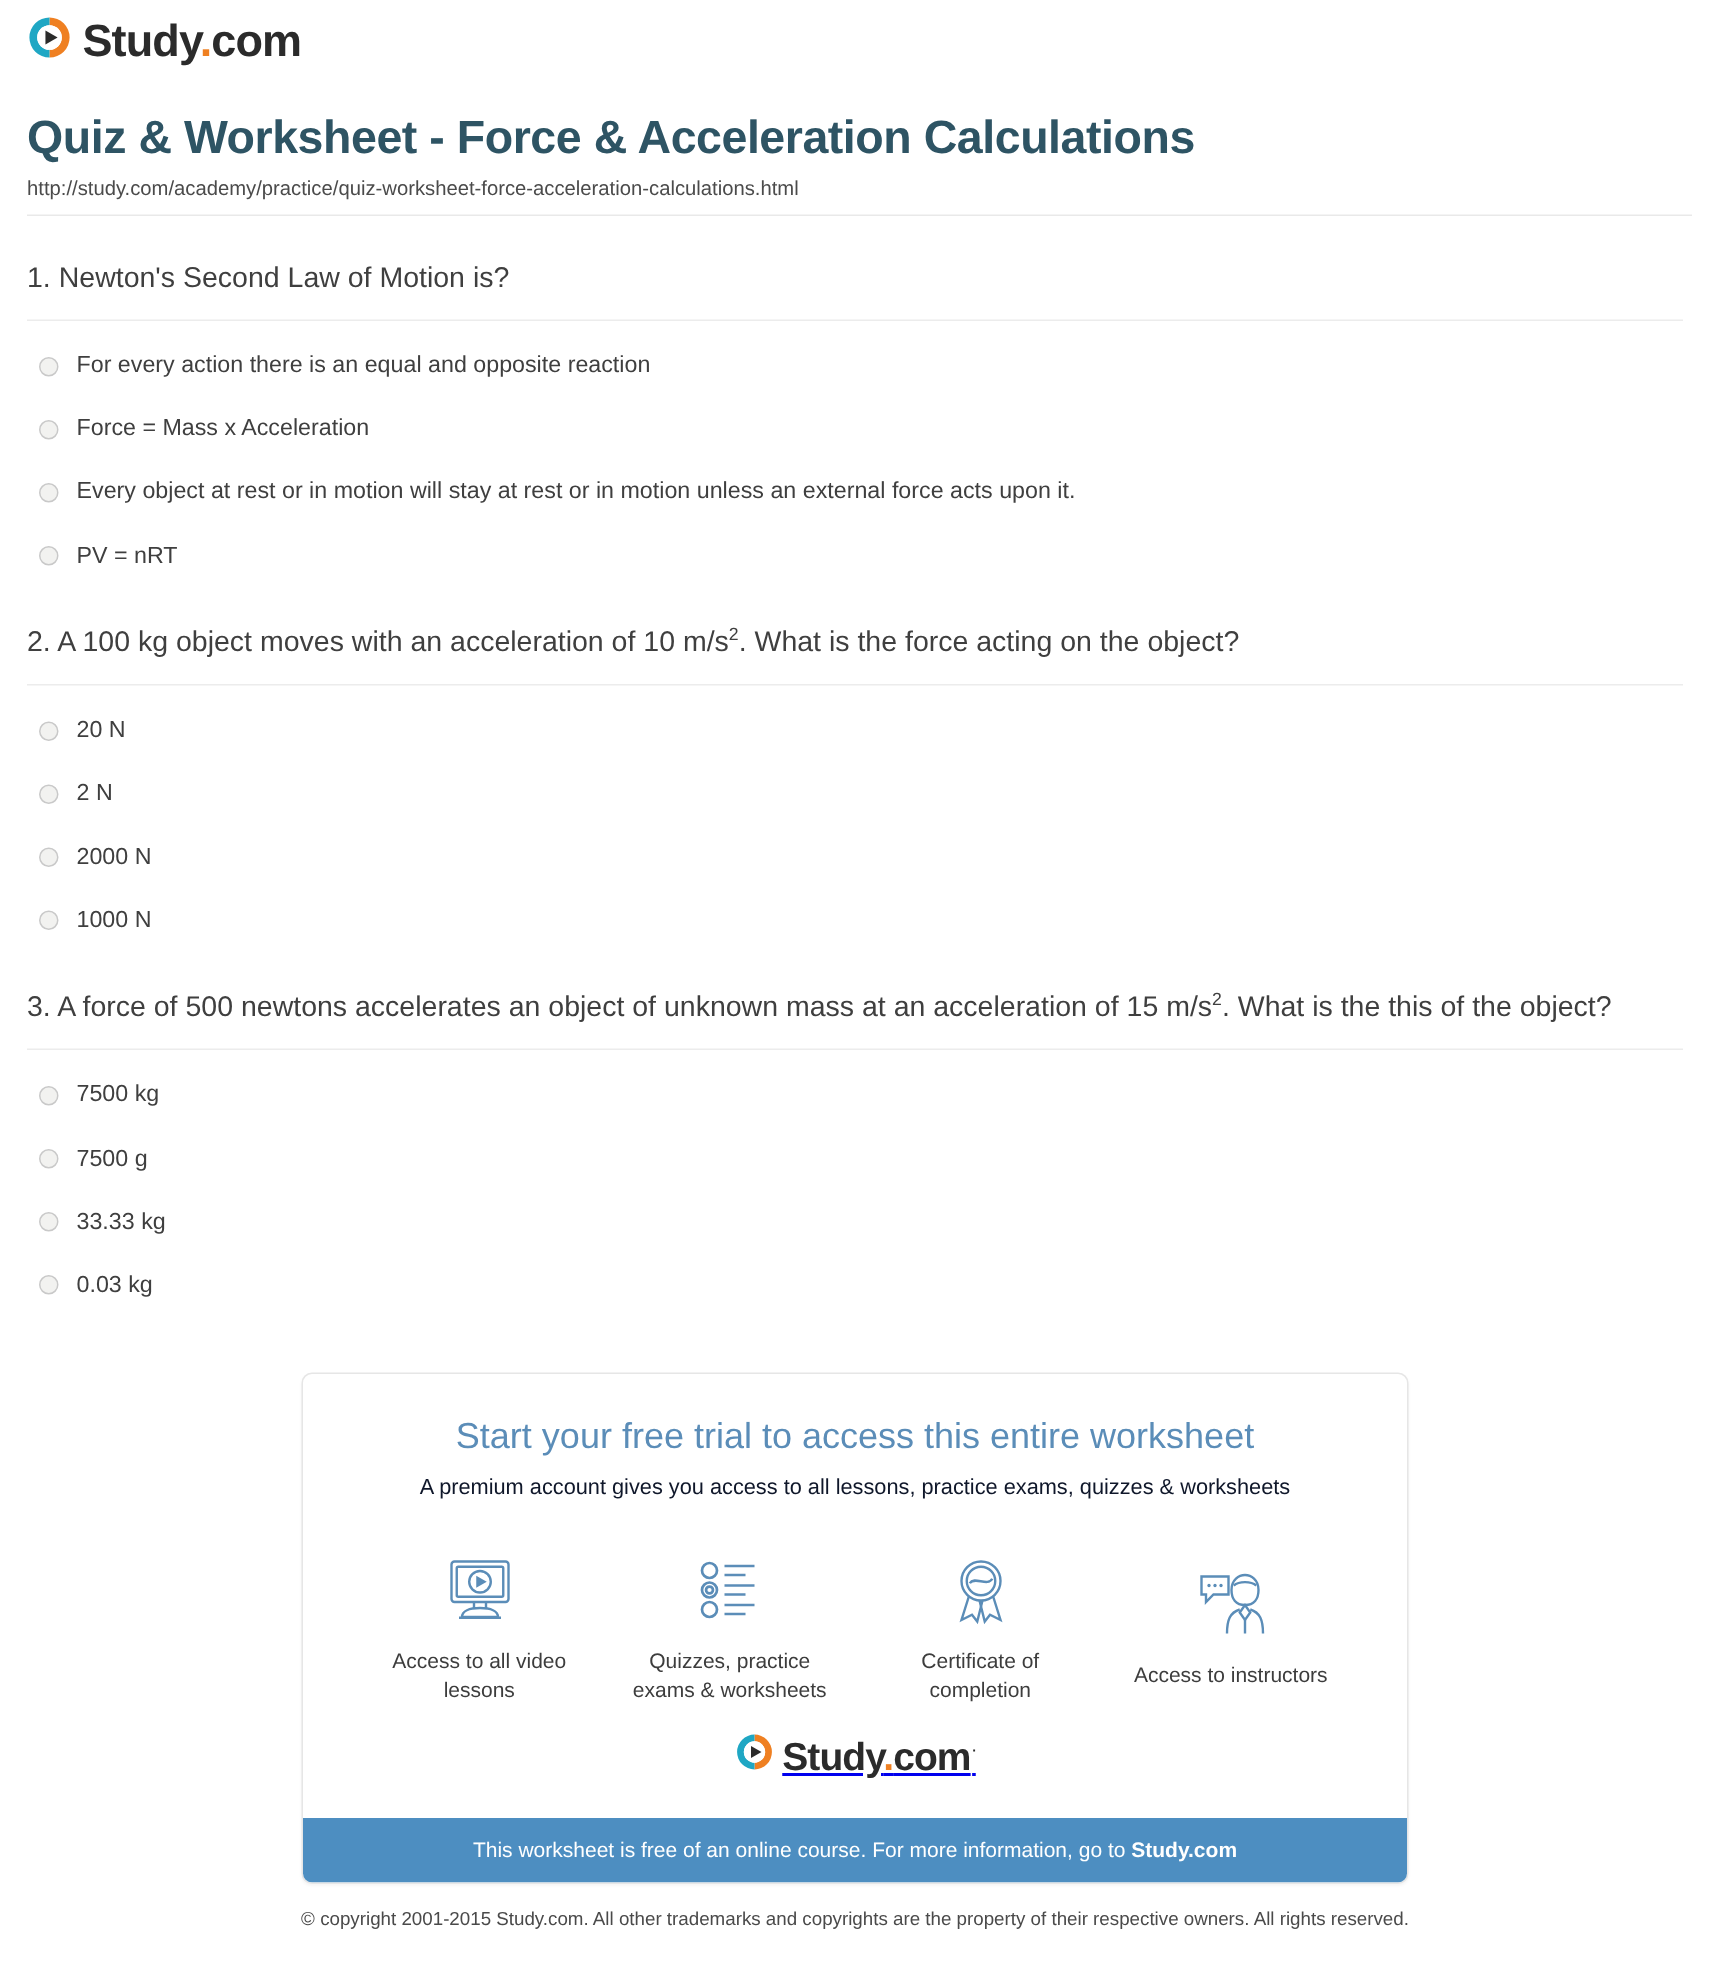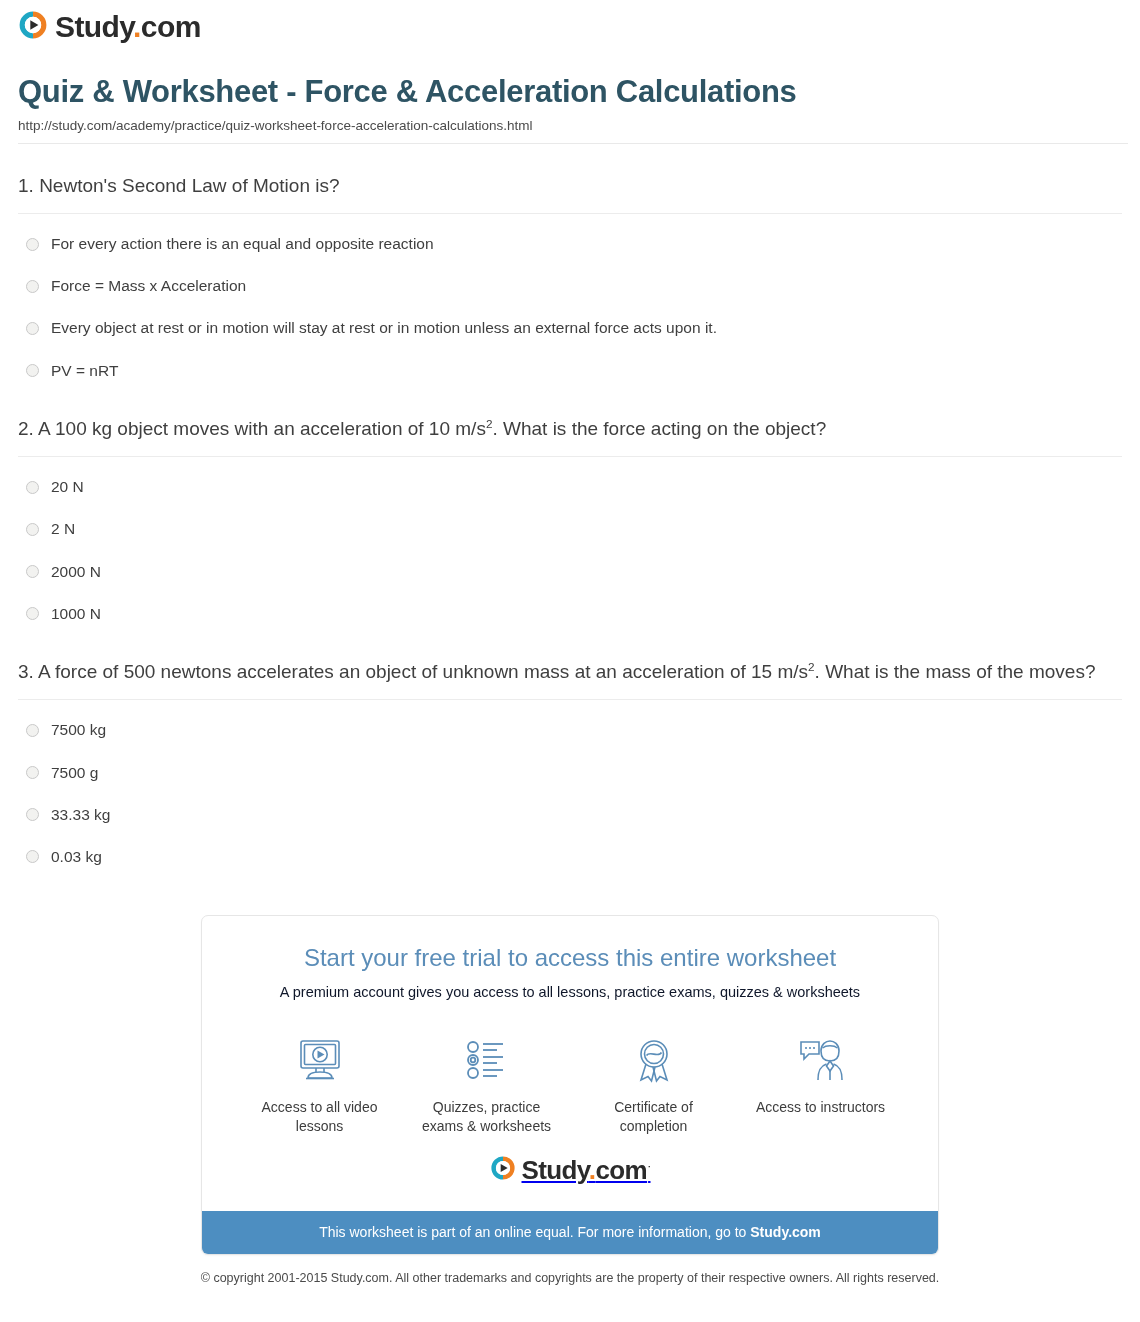--- a/index.html
+++ b/index.html
@@ -130,21 +130,21 @@
   }
   .promo-sub {
     font-size: 14.5px;
     color: #0f172a;
     margin: 0 0 6px 0;
     line-height: 1.3;
   }
   .features {
     display: flex;
     justify-content: space-around;
-    align-items: flex-start;
+    align-items: center;
     padding: 26px 10px 4px 10px;
   }
   .feature {
     width: 150px;
     text-align: center;
   }
   .feature-icon {
     height: 52px;
     display: flex;
     align-items: center;
@@ -266,21 +266,21 @@
       <li class="option">
         <span class="radio"></span>
         <span class="option-label">1000 N</span>
       </li>
     </ul>
   </div>
 
   <div class="question-block">
     <p class="question-text">
       <span>3.</span>
-      <span>A force of 500 newtons accelerates an object of unknown mass at an acceleration of 15 m/s</span><sup>2</sup><span>. What is the mass of the moves?</span>
+      <span>A force of 500 newtons accelerates an object of unknown mass at an acceleration of 15 m/s</span><sup>2</sup><span>. What is the this of the object?</span>
     </p>
     <hr class="q-rule">
     <ul class="options">
       <li class="option">
         <span class="radio"></span>
         <span class="option-label">7500 kg</span>
       </li>
       <li class="option">
         <span class="radio"></span>
         <span class="option-label">7500 g</span>
@@ -380,21 +380,21 @@
               <circle cx="15" cy="15" r="8.2" fill="#ffffff"></circle>
               <polygon points="12.3,10.3 20.4,15 12.3,19.7" fill="#2b2b2b"></polygon>
             </svg>
           </span>
           <span class="logo-text"><span>Study</span><span class="dot">.</span><span>com</span><span class="tm">·</span></span>
         </a>
       </div>
     </div>
 
     <div class="promo-bar">
-      <span>This worksheet is part of an online equal. For more information, go to </span><b>Study.com</b>
+      <span>This worksheet is free of an online course. For more information, go to </span><b>Study.com</b>
     </div>
   </div>
 </div>
 
 <div class="copyright">
   <span>© copyright 2001-2015 Study.com. All other trademarks and copyrights are the property of their respective owners.</span>
   <span>All rights reserved.</span>
 </div>
 
 </body></html>

